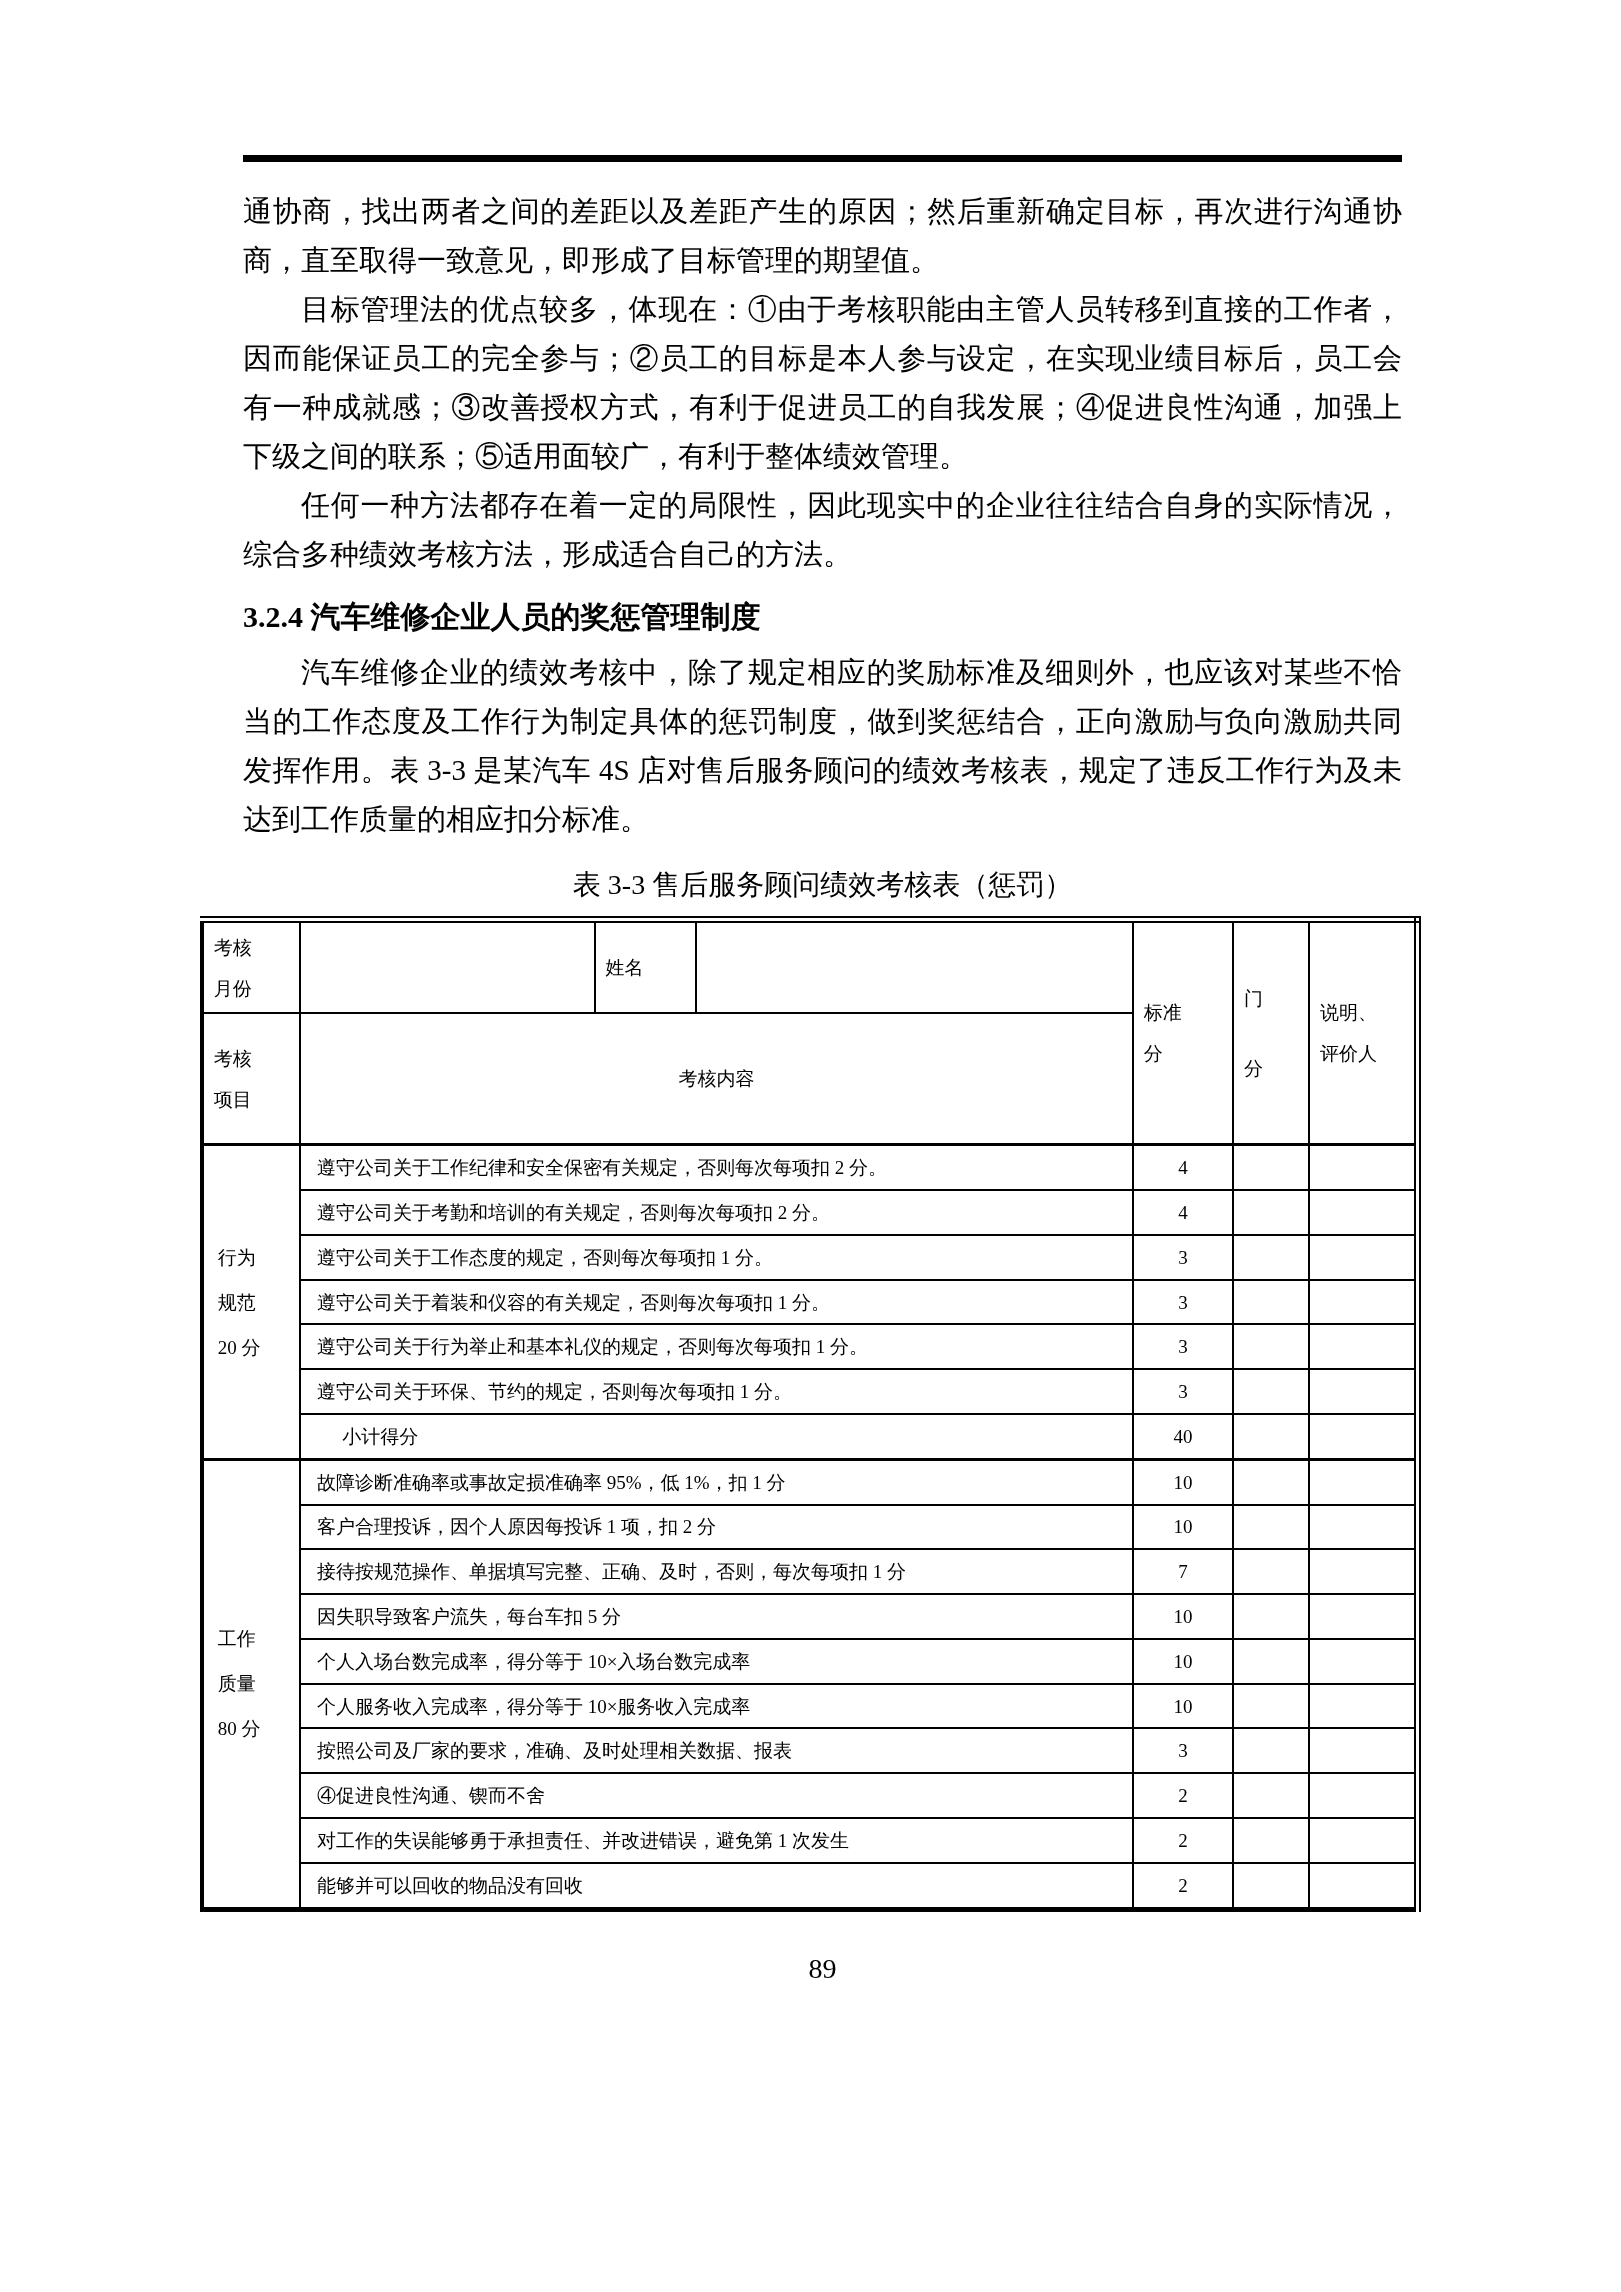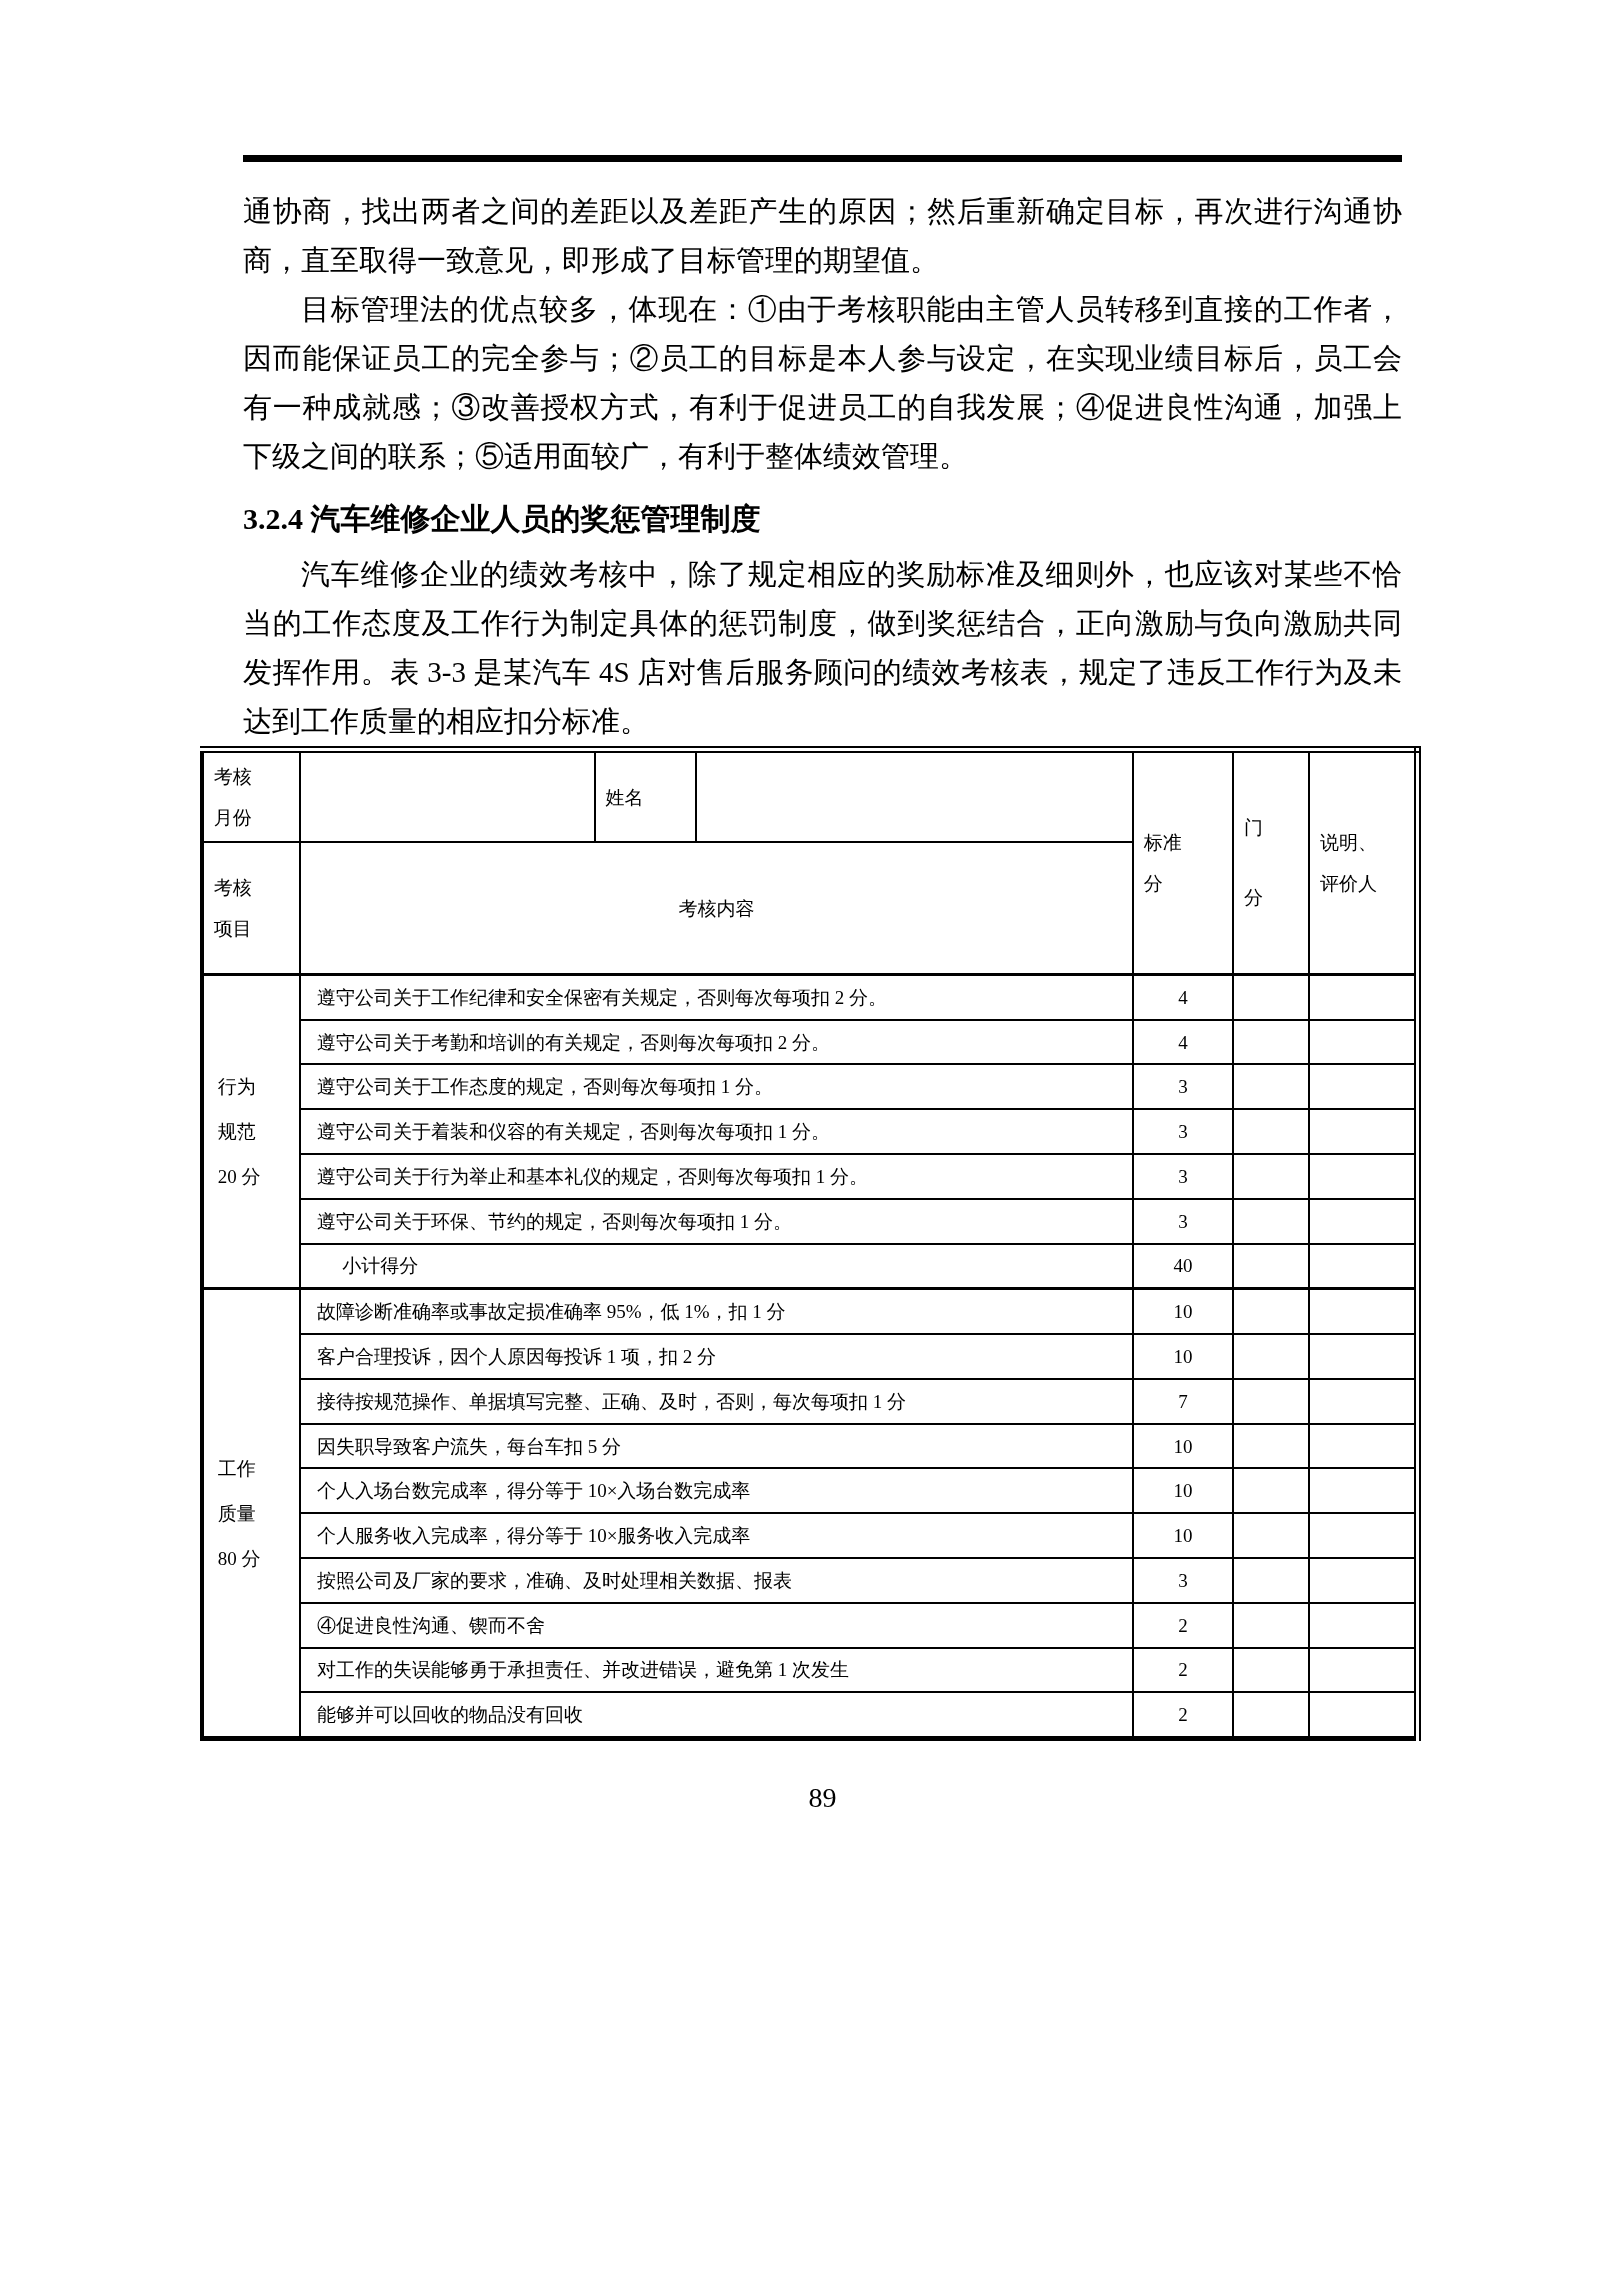--- a/index.html
+++ b/index.html
@@ -79,25 +79,27 @@
 </style>
 </head>
 <body>
 
 <div class="page">
 
   <div class="top-rule"></div>
 
   <p class="para first">通协商，找出两者之间的差距以及差距产生的原因；然后重新确定目标，再次进行沟通协商，直至取得一致意见，即形成了目标管理的期望值。</p>
   <p class="para indent">目标管理法的优点较多，体现在：①由于考核职能由主管人员转移到直接的工作者，因而能保证员工的完全参与；②员工的目标是本人参与设定，在实现业绩目标后，员工会有一种成就感；③改善授权方式，有利于促进员工的自我发展；④促进良性沟通，加强上下级之间的联系；⑤适用面较广，有利于整体绩效管理。</p>
+  <p class="para indent">任何一种方法都存在着一定的局限性，因此现实中的企业往往结合自身的实际情况，综合多种绩效考核方法，形成适合自己的方法。</p>
 
   <h3 class="section-heading">3.2.4 汽车维修企业人员的奖惩管理制度</h3>
 
   <p class="para indent">汽车维修企业的绩效考核中，除了规定相应的奖励标准及细则外，也应该对某些不恰当的工作态度及工作行为制定具体的惩罚制度，做到奖惩结合，正向激励与负向激励共同发挥作用。表 3-3 是某汽车 4S 店对售后服务顾问的绩效考核表，规定了违反工作行为及未达到工作质量的相应扣分标准。</p>
 
+  <div class="table-caption">表 3-3 售后服务顾问绩效考核表（惩罚）</div>
 
   <table class="assessment">
     <colgroup>
       <col style="width:98px">
       <col style="width:294px">
       <col style="width:101px">
       <col style="width:436px">
       <col style="width:100px">
       <col style="width:76px">
       <col style="width:108px">

